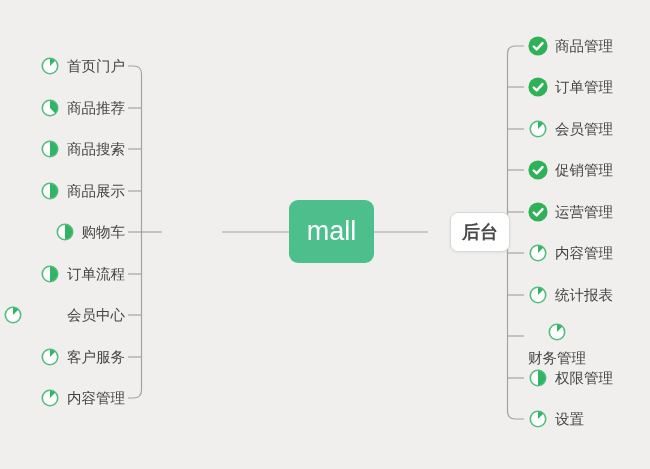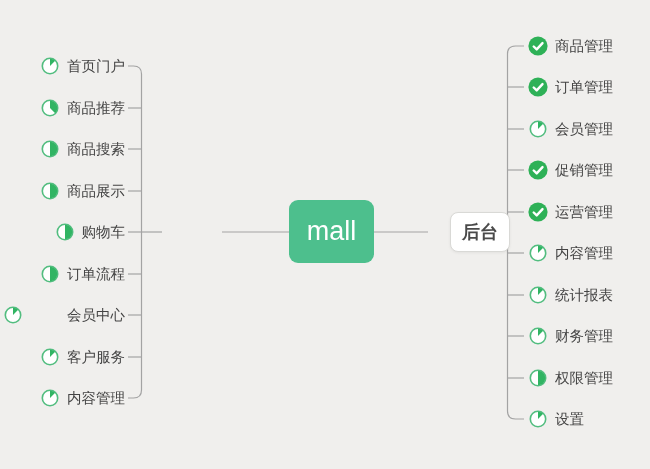--- a/index.html
+++ b/index.html
@@ -217,21 +217,21 @@
       </div>
       <div class="item" style="top: 281px; left: 528px;">
         <span class="icon">
           <svg width="18" height="18" viewBox="0 0 18 18" xmlns="http://www.w3.org/2000/svg">
             <circle cx="9" cy="9" r="7.7" fill="#fff" stroke="#52bd7f" stroke-width="1.6"></circle>
             <path d="M9 9 L9 1.70 A7.3 7.3 0 0 1 14.16 3.84 Z" fill="#31b463"></path>
           </svg>
         </span>
         <span class="label">统计报表</span>
       </div>
-      <div class="item" style="top: 322px; left: 528px;">
+      <div class="item" style="top: 322px; left: 528px; flex-direction: column;">
         <span class="icon">
           <svg width="18" height="18" viewBox="0 0 18 18" xmlns="http://www.w3.org/2000/svg">
             <circle cx="9" cy="9" r="7.7" fill="#fff" stroke="#52bd7f" stroke-width="1.6"></circle>
             <path d="M9 9 L9 1.70 A7.3 7.3 0 0 1 14.16 3.84 Z" fill="#31b463"></path>
           </svg>
         </span>
         <span class="label">财务管理</span>
       </div>
       <div class="item" style="top: 364px; left: 528px;">
         <span class="icon">

